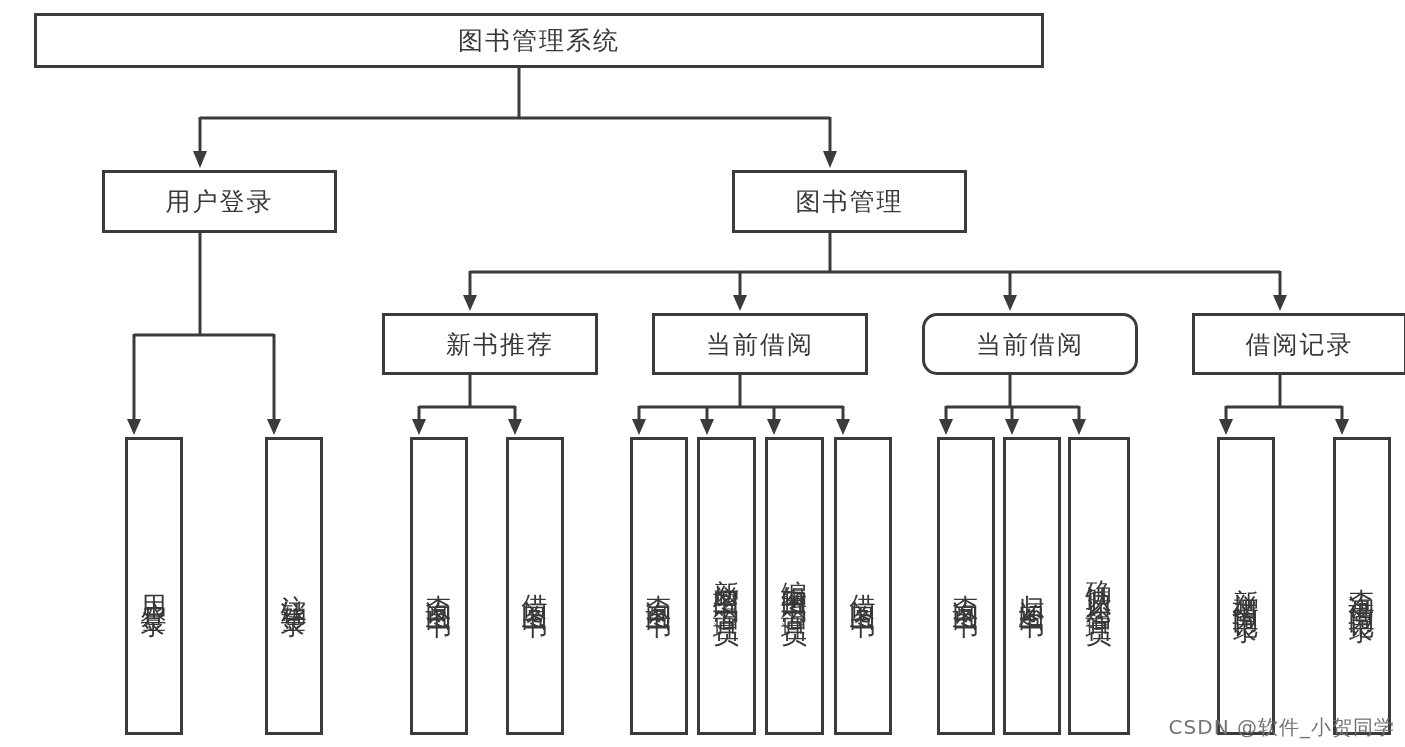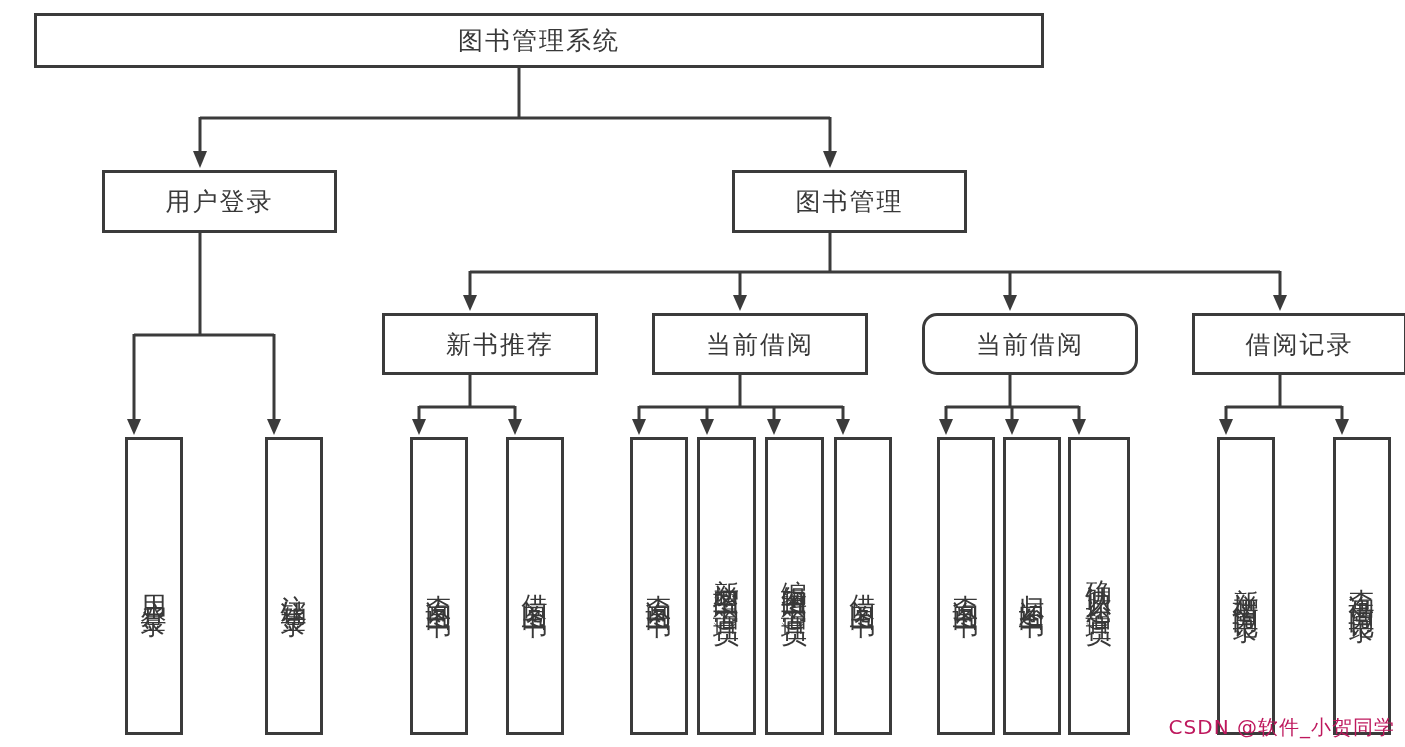--- a/index.html
+++ b/index.html
@@ -43,21 +43,21 @@
     white-space: nowrap;
   }
   .watermark {
     position: absolute;
     left: 1150px;
     top: 714px;
     width: 245px;
     text-align: right;
     font-size: 20px;
     letter-spacing: 1px;
-    color: #be185d;
+    color: #737373;
     white-space: nowrap;
     z-index: 10;
   }
 </style>
 </head>
 <body>
 
 <div class="canvas">
 
   <svg class="connectors" viewBox="0 0 1405 747" xmlns="http://www.w3.org/2000/svg">

